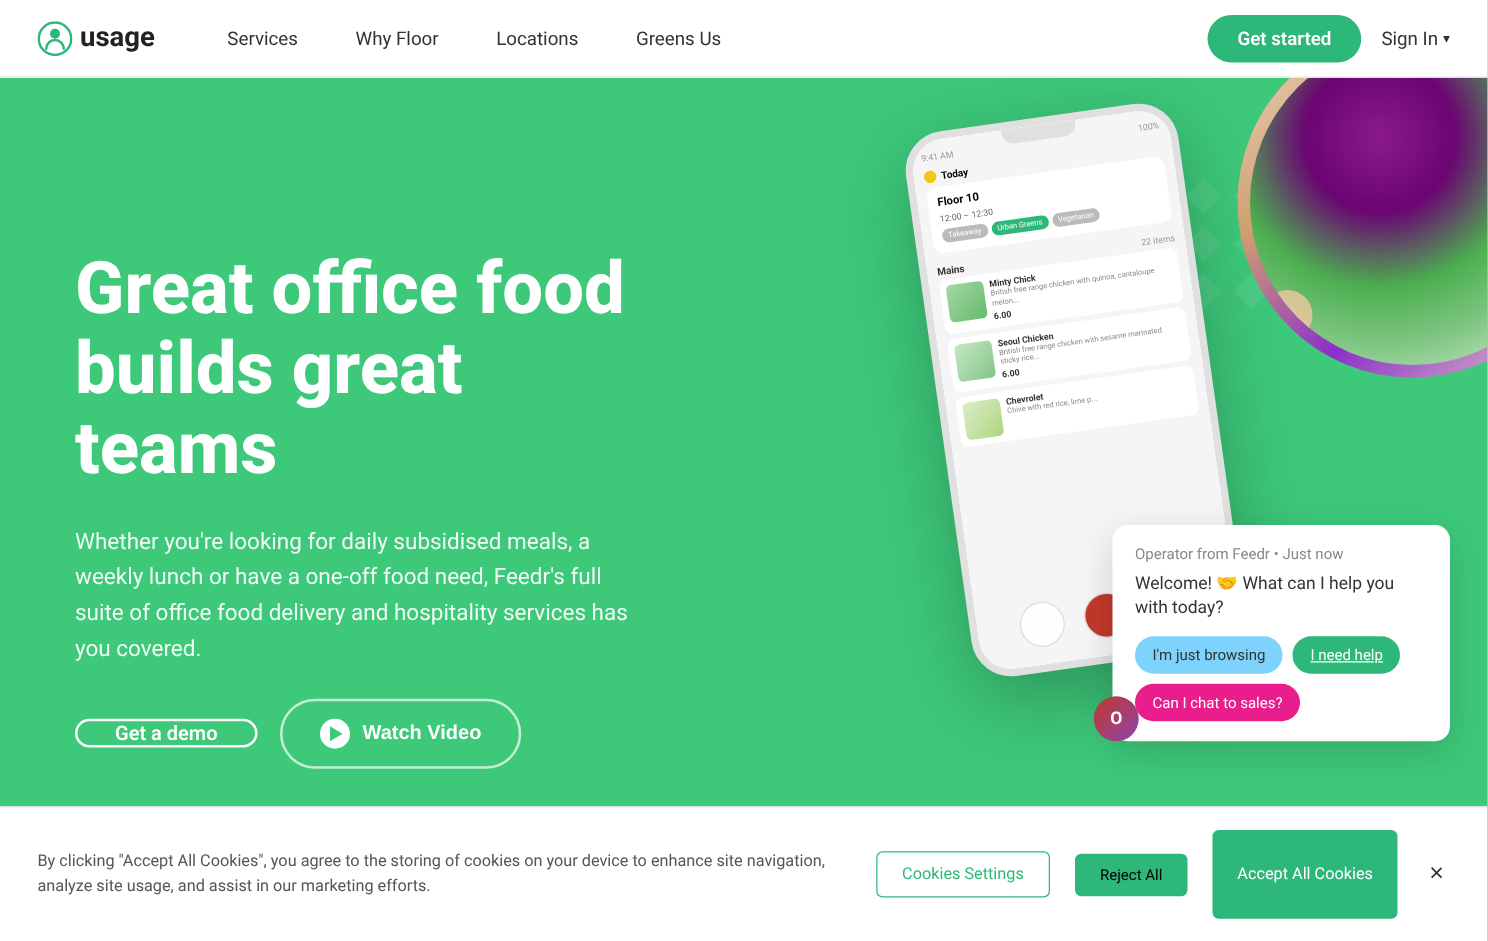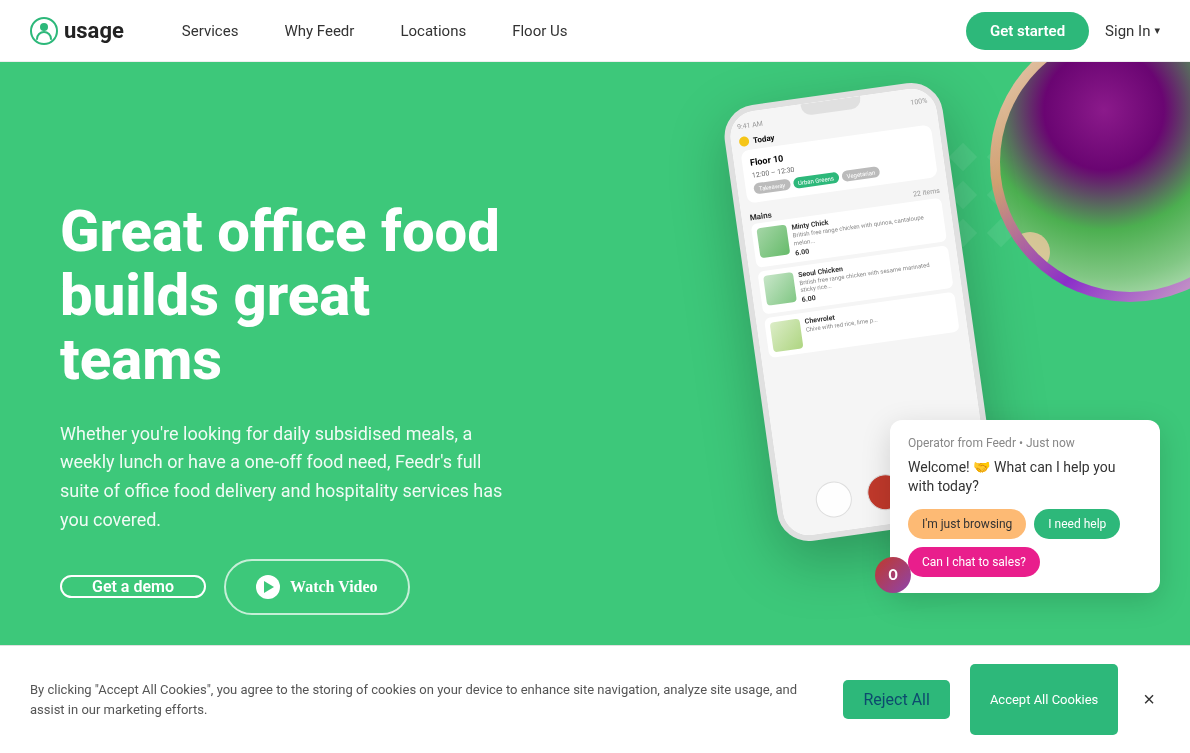--- a/index.html
+++ b/index.html
@@ -48,21 +48,21 @@
     }
     .hero-buttons { display: flex; gap: 18px; align-items: center; }
     .btn-demo {
       background: transparent; border: 2px solid #fff; color: #fff;
       border-radius: 30px; padding: 0 30px; font-size: 16px;
       font-weight: 600; cursor: pointer; font-family: inherit;
     }
     .btn-video {
       background: transparent; border: 2px solid rgba(255,255,255,0.7); color: #fff;
       border-radius: 30px; padding: 14px 30px; font-size: 16px;
-      font-weight: 600; cursor: pointer; font-family: Liberation Serif, serif;
+      font-weight: 600; cursor: pointer; font-family: Liberation Sans, sans-serif;
       display: flex; align-items: center; gap: 10px;
     }
     .play-icon {
       width: 24px; height: 24px; background: #fff; border-radius: 50%;
       display: flex; align-items: center; justify-content: center;
     }
     .play-triangle {
       width: 0; height: 0;
       border-top: 6px solid transparent;
       border-bottom: 6px solid transparent;
@@ -124,22 +124,22 @@
       background: #fff; border-radius: 12px; padding: 16px 18px;
       box-shadow: 0 8px 30px rgba(0,0,0,0.15); width: 270px;
     }
     .chat-operator { font-size: 12px; color: #888; margin-bottom: 8px; }
     .chat-message { font-size: 14px; color: #333; line-height: 1.4; margin-bottom: 12px; }
     .chat-actions { display: flex; flex-wrap: wrap; gap: 8px; }
     .chat-btn {
       padding: 8px 14px; border-radius: 20px; font-size: 12px;
       cursor: pointer; border: none; font-family: inherit;
     }
-    .chat-btn-gray { background: #fdba74; color: #333; }
-    .chat-btn-green { background: #2db87a; color: #fff; }
+    .chat-btn-gray { background: #7dd3fc; color: #333; }
+    .chat-btn-green { background: #2db87a; color: #fff; text-decoration: underline; }
     .chat-btn-pink { background: #e91e8c; color: #fff; }
     .chat-avatar {
       position: absolute; left: -15px; bottom: 0;
       width: 36px; height: 36px; border-radius: 50%;
       background: linear-gradient(135deg, #c0392b, #8e44ad);
       display: flex; align-items: center; justify-content: center;
       color: #fff; font-weight: 700; font-size: 14px;
     }
 
     
@@ -148,22 +148,22 @@
       background: #fff; border-top: 1px solid #e0e0e0;
       padding: 18px 30px; display: flex; align-items: center; gap: 20px;
     }
     .cookies-text { font-size: 13px; color: #555; flex: 1; line-height: 1.5; }
     .cookies-settings-btn {
       padding: 10px 20px; border: 1px solid #2db87a; color: #2db87a;
       background: #fff; border-radius: 5px; font-size: 13px; cursor: pointer;
       font-family: inherit; white-space: nowrap;
     }
     .cookies-reject-btn {
-      padding: 10px 20px; background: #2db87a; color: #0c4a6e;
-      border: none; border-radius: 5px; font-size: 16px; cursor: pointer;
+      padding: 10px 20px; background: #2db87a; color: #000000;
+      border: none; border-radius: 5px; font-size: 12px; cursor: pointer;
       font-family: inherit; white-space: nowrap;
     }
     .cookies-accept-btn {
       padding: 28px 20px; background: #2db87a; color: #fff;
       border: none; border-radius: 5px; font-size: 13px; cursor: pointer;
       font-family: inherit; white-space: nowrap;
     }
     .cookies-close-btn {
       background: none; border: none; font-size: 20px; cursor: pointer;
       color: #333; padding: 0 5px;
@@ -193,23 +193,23 @@
     <svg class="logo-icon" viewBox="0 0 28 28" fill="none">
       <circle cx="14" cy="14" r="13" stroke="#2db87a" stroke-width="2"></circle>
       <circle cx="14" cy="10" r="4" fill="#2db87a"></circle>
       <path d="M7 22c0-3.866 3.134-7 7-7s7 3.134 7 7" stroke="#2db87a" stroke-width="2" stroke-linecap="round"></path>
     </svg>
     <span class="logo-text">usage</span>
   </div>
 
   <div class="nav-links">
     <a class="nav-link">Services</a>
-    <a class="nav-link">Why Feedr</a>
+    <a class="nav-link">Why Floor</a>
     <a class="nav-link">Locations</a>
-    <a class="nav-link">Floor Us</a>
+    <a class="nav-link">Greens Us</a>
   </div>
 
   <button class="nav-cta">Get started</button>
   <button class="signin-btn">
     <span>Sign In</span>
     <span class="chevron">▾</span>
   </button>
 </nav>
 
 <section class="hero">
@@ -327,16 +327,17 @@
       <button class="chat-btn chat-btn-green">I need help</button>
       <button class="chat-btn chat-btn-pink">Can I chat to sales?</button>
     </div>
   </div>
 
   <div class="watermark">OT Revain</div>
 </section>
 
 <div class="cookies-banner">
   <p class="cookies-text">By clicking "Accept All Cookies", you agree to the storing of cookies on your device to enhance site navigation, analyze site usage, and assist in our marketing efforts.</p>
+  <button class="cookies-settings-btn">Cookies Settings</button>
   <button class="cookies-reject-btn">Reject All</button>
   <button class="cookies-accept-btn">Accept All Cookies</button>
   <button class="cookies-close-btn">×</button>
 </div>
 
 </body></html>

